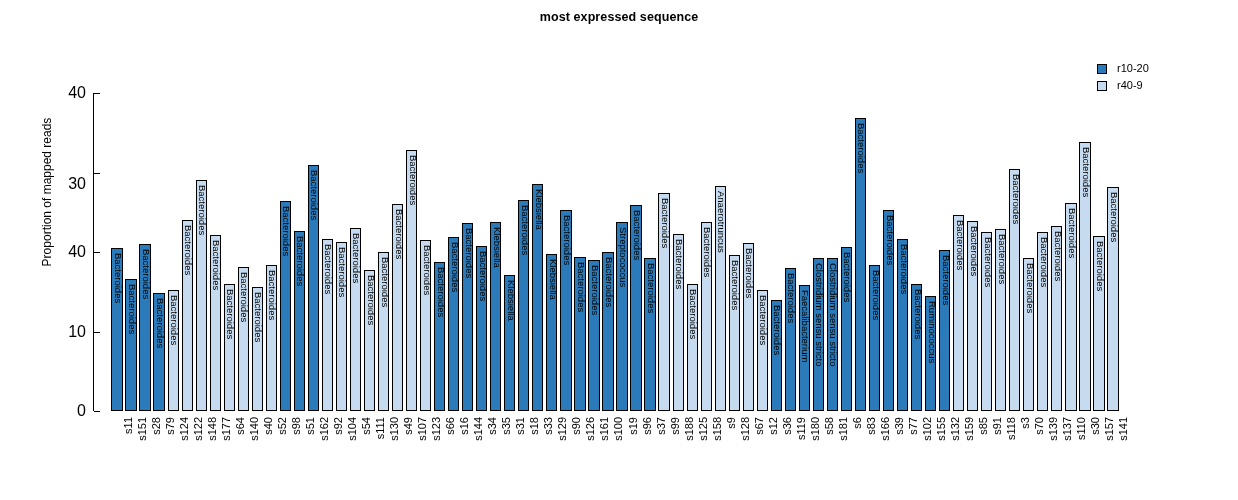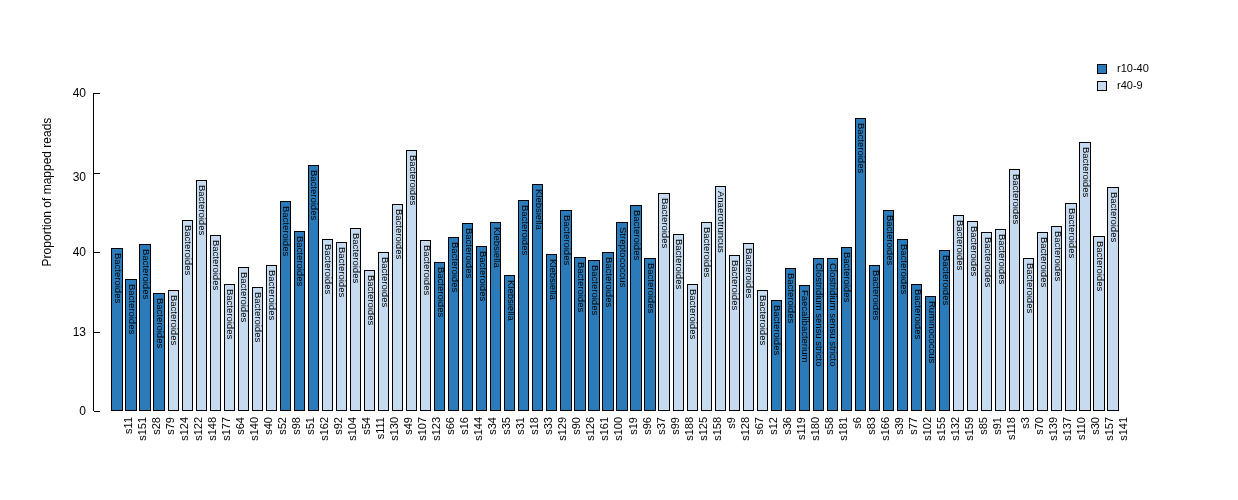--- a/index.html
+++ b/index.html
@@ -21,21 +21,21 @@
   .plot{
     position:absolute;left:110px;top:93px;width:1010px;height:318px;
   }
 
   
   .yaxis-line{
     position:absolute;left:93px;top:93px;width:1px;height:318px;background:#000;
   }
   .ytick{position:absolute;left:94px;width:6px;height:1px;background:#000;}
   .ylabel-txt{
-    position:absolute;right:1152px;font-size:12px;color:#000;
+    position:absolute;right:1152px;font-size:16px;color:#000;
     transform:translateY(-50%);white-space:nowrap;
   }
   .ytitle{
     position:absolute;left:-103px;top:185px;width:300px;
     font-size:12px;color:#000;text-align:center;
     transform:rotate(-90deg);transform-origin:50% 50%;
   }
 
   
   .bar{
@@ -69,32 +69,33 @@
     position:absolute;left:20px;top:0;font-size:11px;color:#000;
     white-space:nowrap;
   }
 </style>
 </head>
 <body>
 
 <div id="chart-root">
 
   <div class="title">
+    <div>most expressed sequence</div>
   </div>
 
   <div class="yaxis-line"></div>
   <div id="yaxis">
       <div class="ytick" style="top: 411px;"></div>
       <div class="ylabel-txt" style="top: 411px;">0</div>
       <div class="ytick" style="top: 331.5px;"></div>
-      <div class="ylabel-txt" style="top: 331.5px;">13</div>
+      <div class="ylabel-txt" style="top: 331.5px;">10</div>
       <div class="ytick" style="top: 252px;"></div>
       <div class="ylabel-txt" style="top: 252px;">40</div>
       <div class="ytick" style="top: 172.5px;"></div>
-      <div class="ylabel-txt" style="top: 177px;">30</div>
+      <div class="ylabel-txt" style="top: 184px;">30</div>
       <div class="ytick" style="top: 93px;"></div>
       <div class="ylabel-txt" style="top: 93px;">40</div>
     </div>
   <div class="ytitle">Proportion of mapped reads</div>
 
   <div class="plot" id="plot">
       <div class="bar" title="s11: 20.5" style="left: 1.4px; width: 11.22px; height: 162.97px; background: rgb(43, 123, 186);">
         <span class="sp" style="bottom: auto; top: 4px; left: 10.61px; transform-origin: 0px 0px; transform: rotate(90deg);">Bacteroides</span>
       </div>
       <div class="bar" title="s151: 16.6" style="left: 15.43px; width: 11.22px; height: 131.97px; background: rgb(43, 123, 186);">
@@ -382,20 +383,20 @@
       <div class="xlabel" style="left: 1061.38px;">s137</div>
       <div class="xlabel" style="left: 1075.4px;">s110</div>
       <div class="xlabel" style="left: 1089.43px;">s30</div>
       <div class="xlabel" style="left: 1103.46px;">s157</div>
       <div class="xlabel" style="left: 1117.49px;">s141</div>
     </div>
 
   <div class="legend" id="legend">
       <div class="legend-row">
         <span class="legend-swatch" style="background: rgb(43, 123, 186);"></span>
-        <span class="legend-text">r10-40</span>
+        <span class="legend-text">r10-20</span>
       </div>
       <div class="legend-row">
         <span class="legend-swatch" style="background: rgb(198, 219, 239);"></span>
         <span class="legend-text">r40-9</span>
       </div>
     </div>
 </div>
 
 </body></html>

